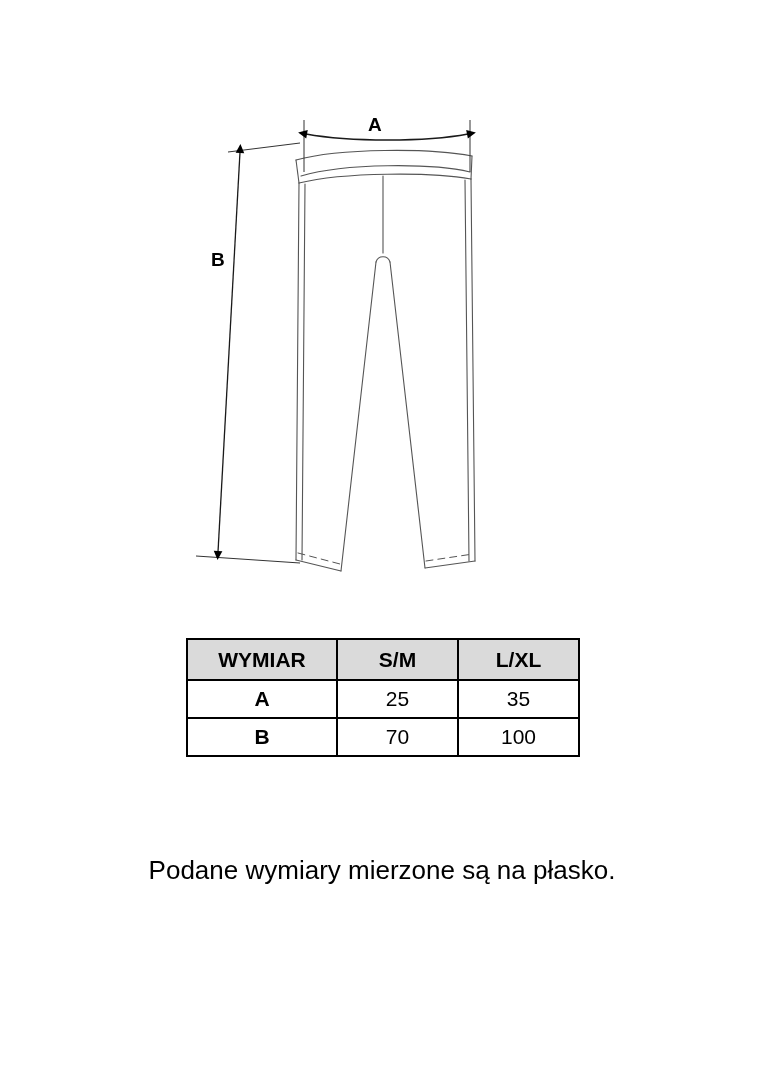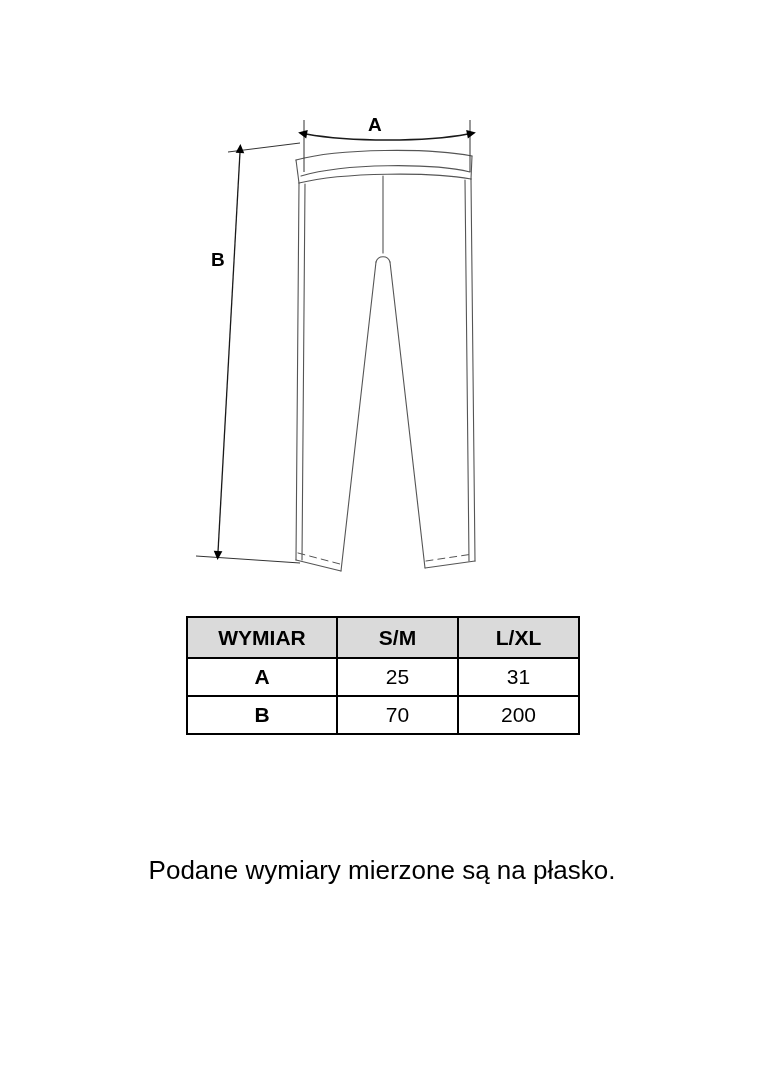--- a/index.html
+++ b/index.html
@@ -40,21 +40,21 @@
     left: 368px;
     top: 115px;
   }
   #label-b {
     left: 211px;
     top: 250px;
   }
   .spec-table {
     position: absolute;
     left: 186px;
-    top: 616px;
+    top: 638px;
     width: 392px;
     border-collapse: collapse;
     table-layout: fixed;
   }
   .spec-table td, .spec-table th {
     border: 2px solid #000000;
     text-align: center;
     font-family: "Liberation Sans", sans-serif;
     padding: 0;
     height: 36px;
@@ -165,25 +165,25 @@
       <tr>
         <th>WYMIAR</th>
         <th>S/M</th>
         <th>L/XL</th>
       </tr>
     </thead>
     <tbody>
       <tr>
         <td class="row-key">A</td>
         <td>25</td>
-        <td>31</td>
+        <td>35</td>
       </tr>
       <tr>
         <td class="row-key">B</td>
         <td>70</td>
-        <td>200</td>
+        <td>100</td>
       </tr>
     </tbody>
   </table>
 
   <div id="footnote">Podane wymiary mierzone są na płasko.</div>
 
 </div>
 
 </body></html>

